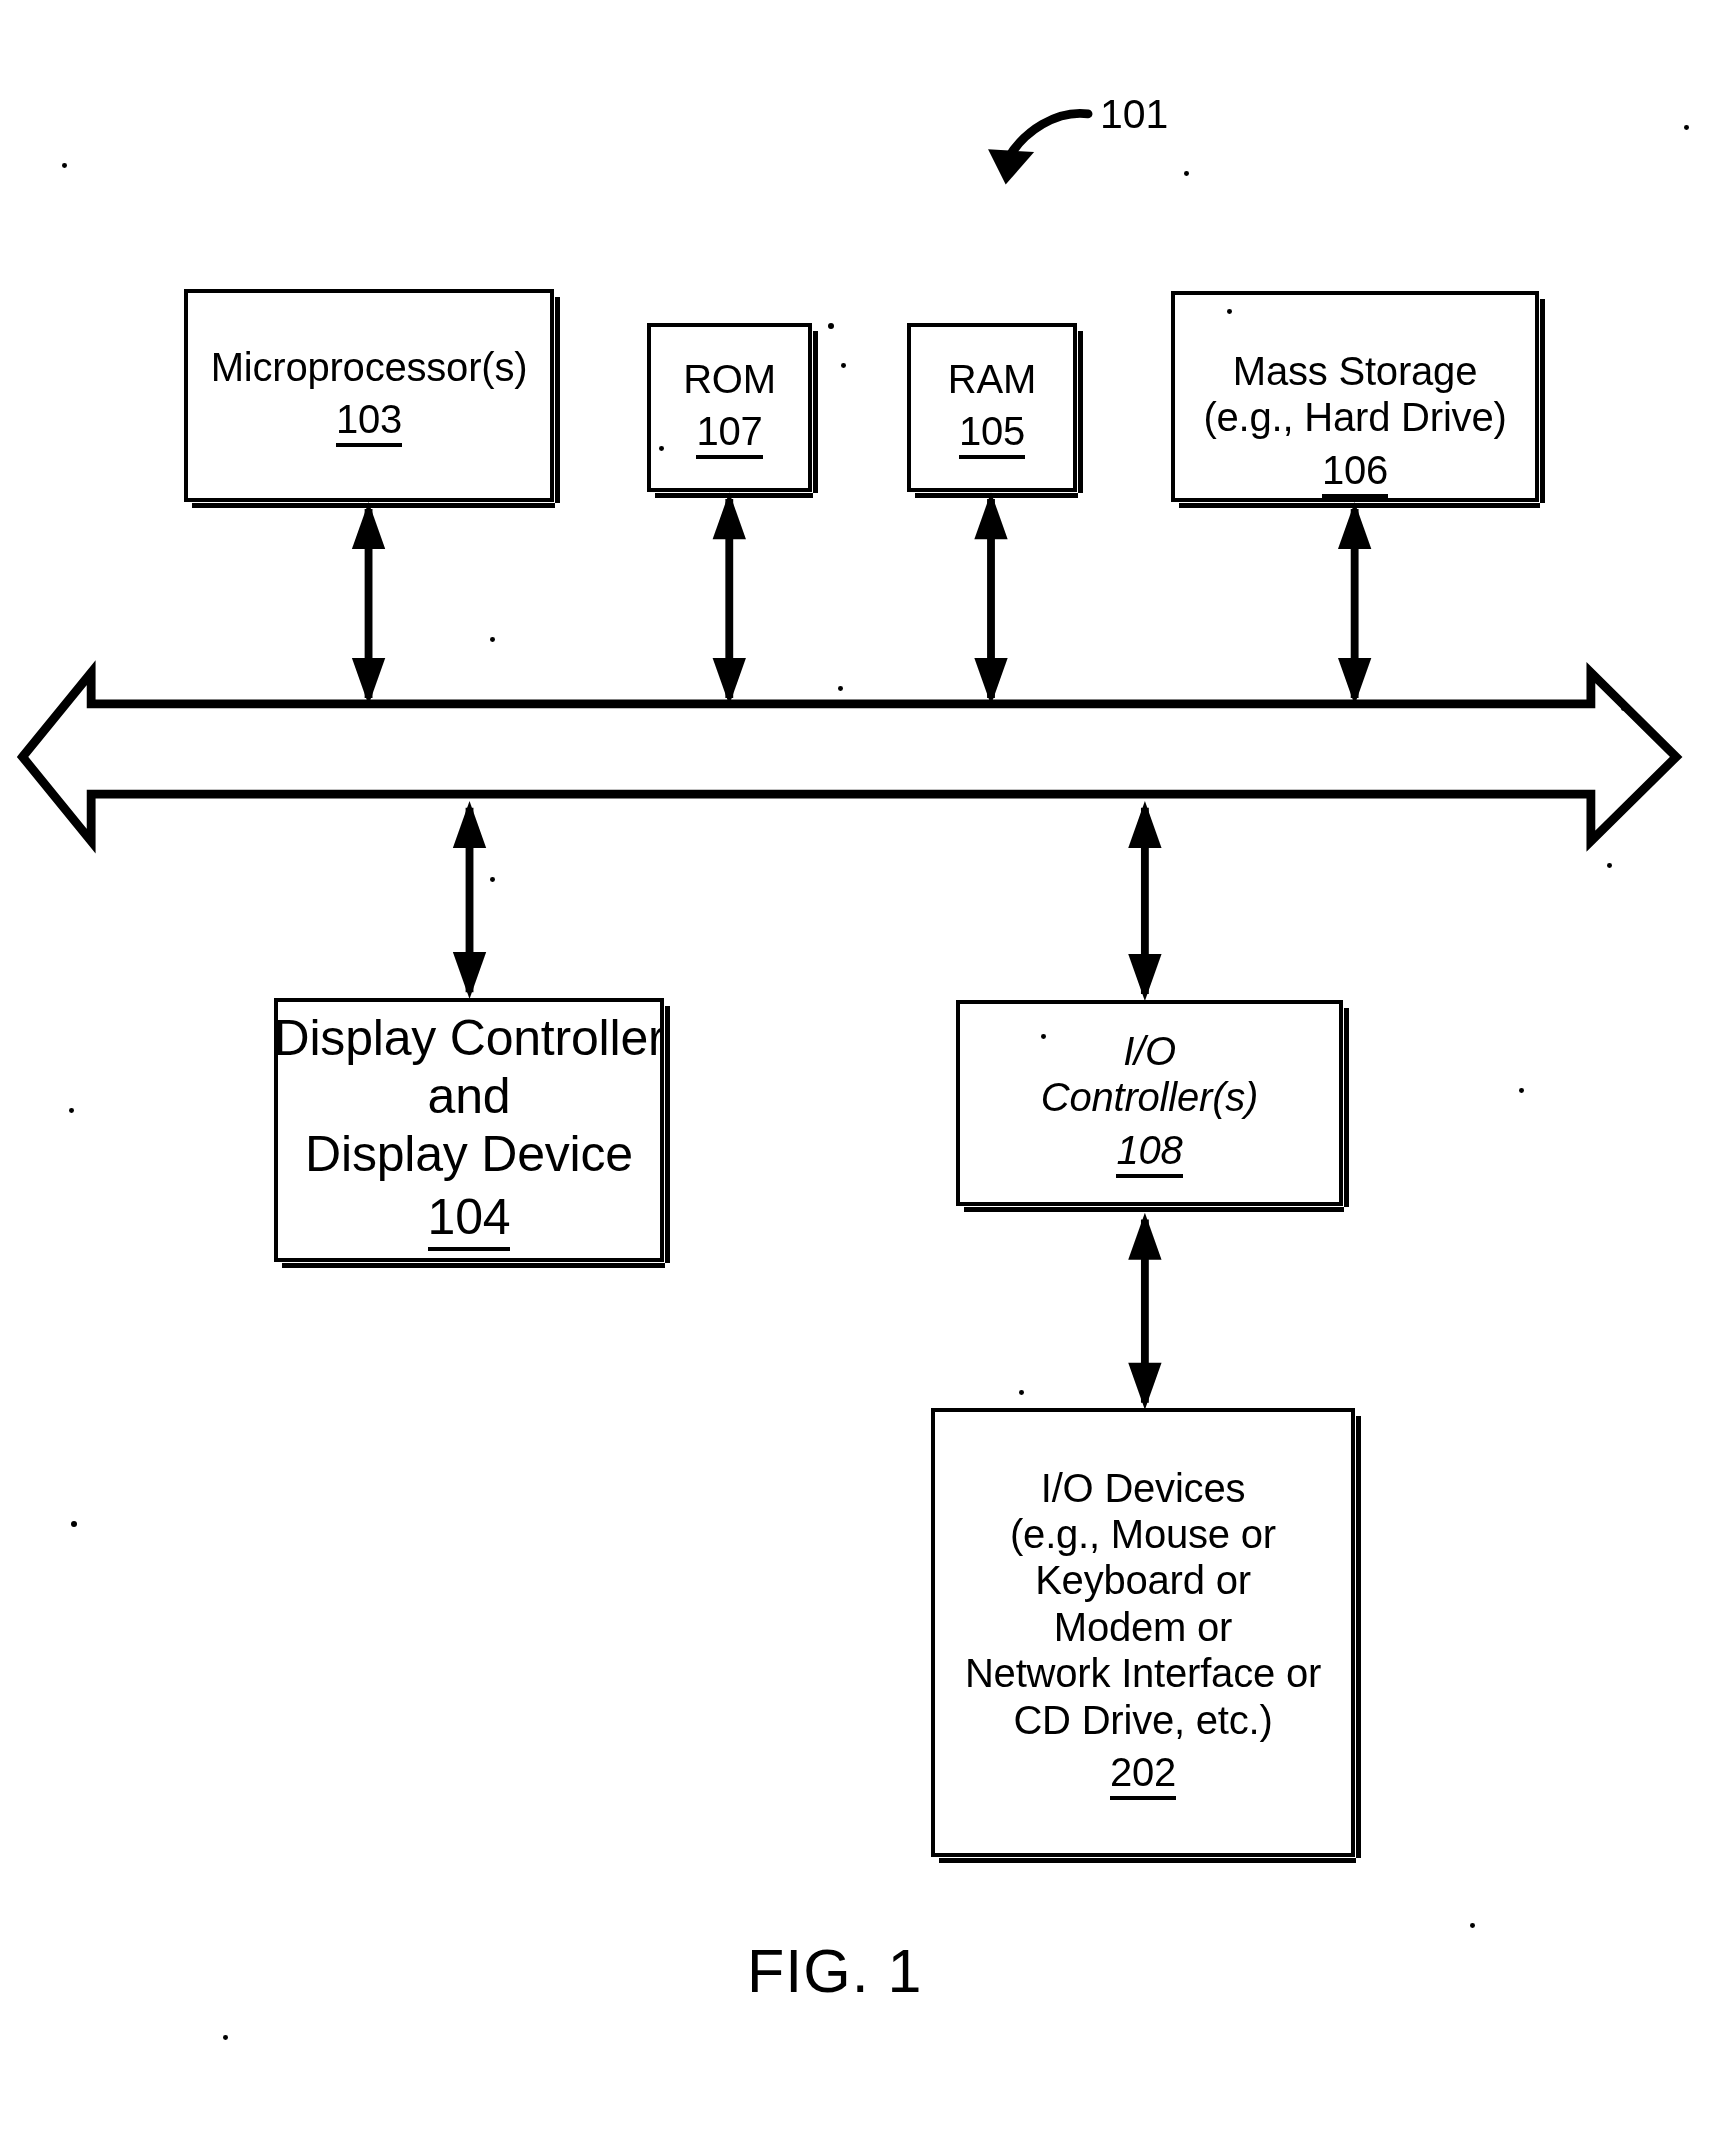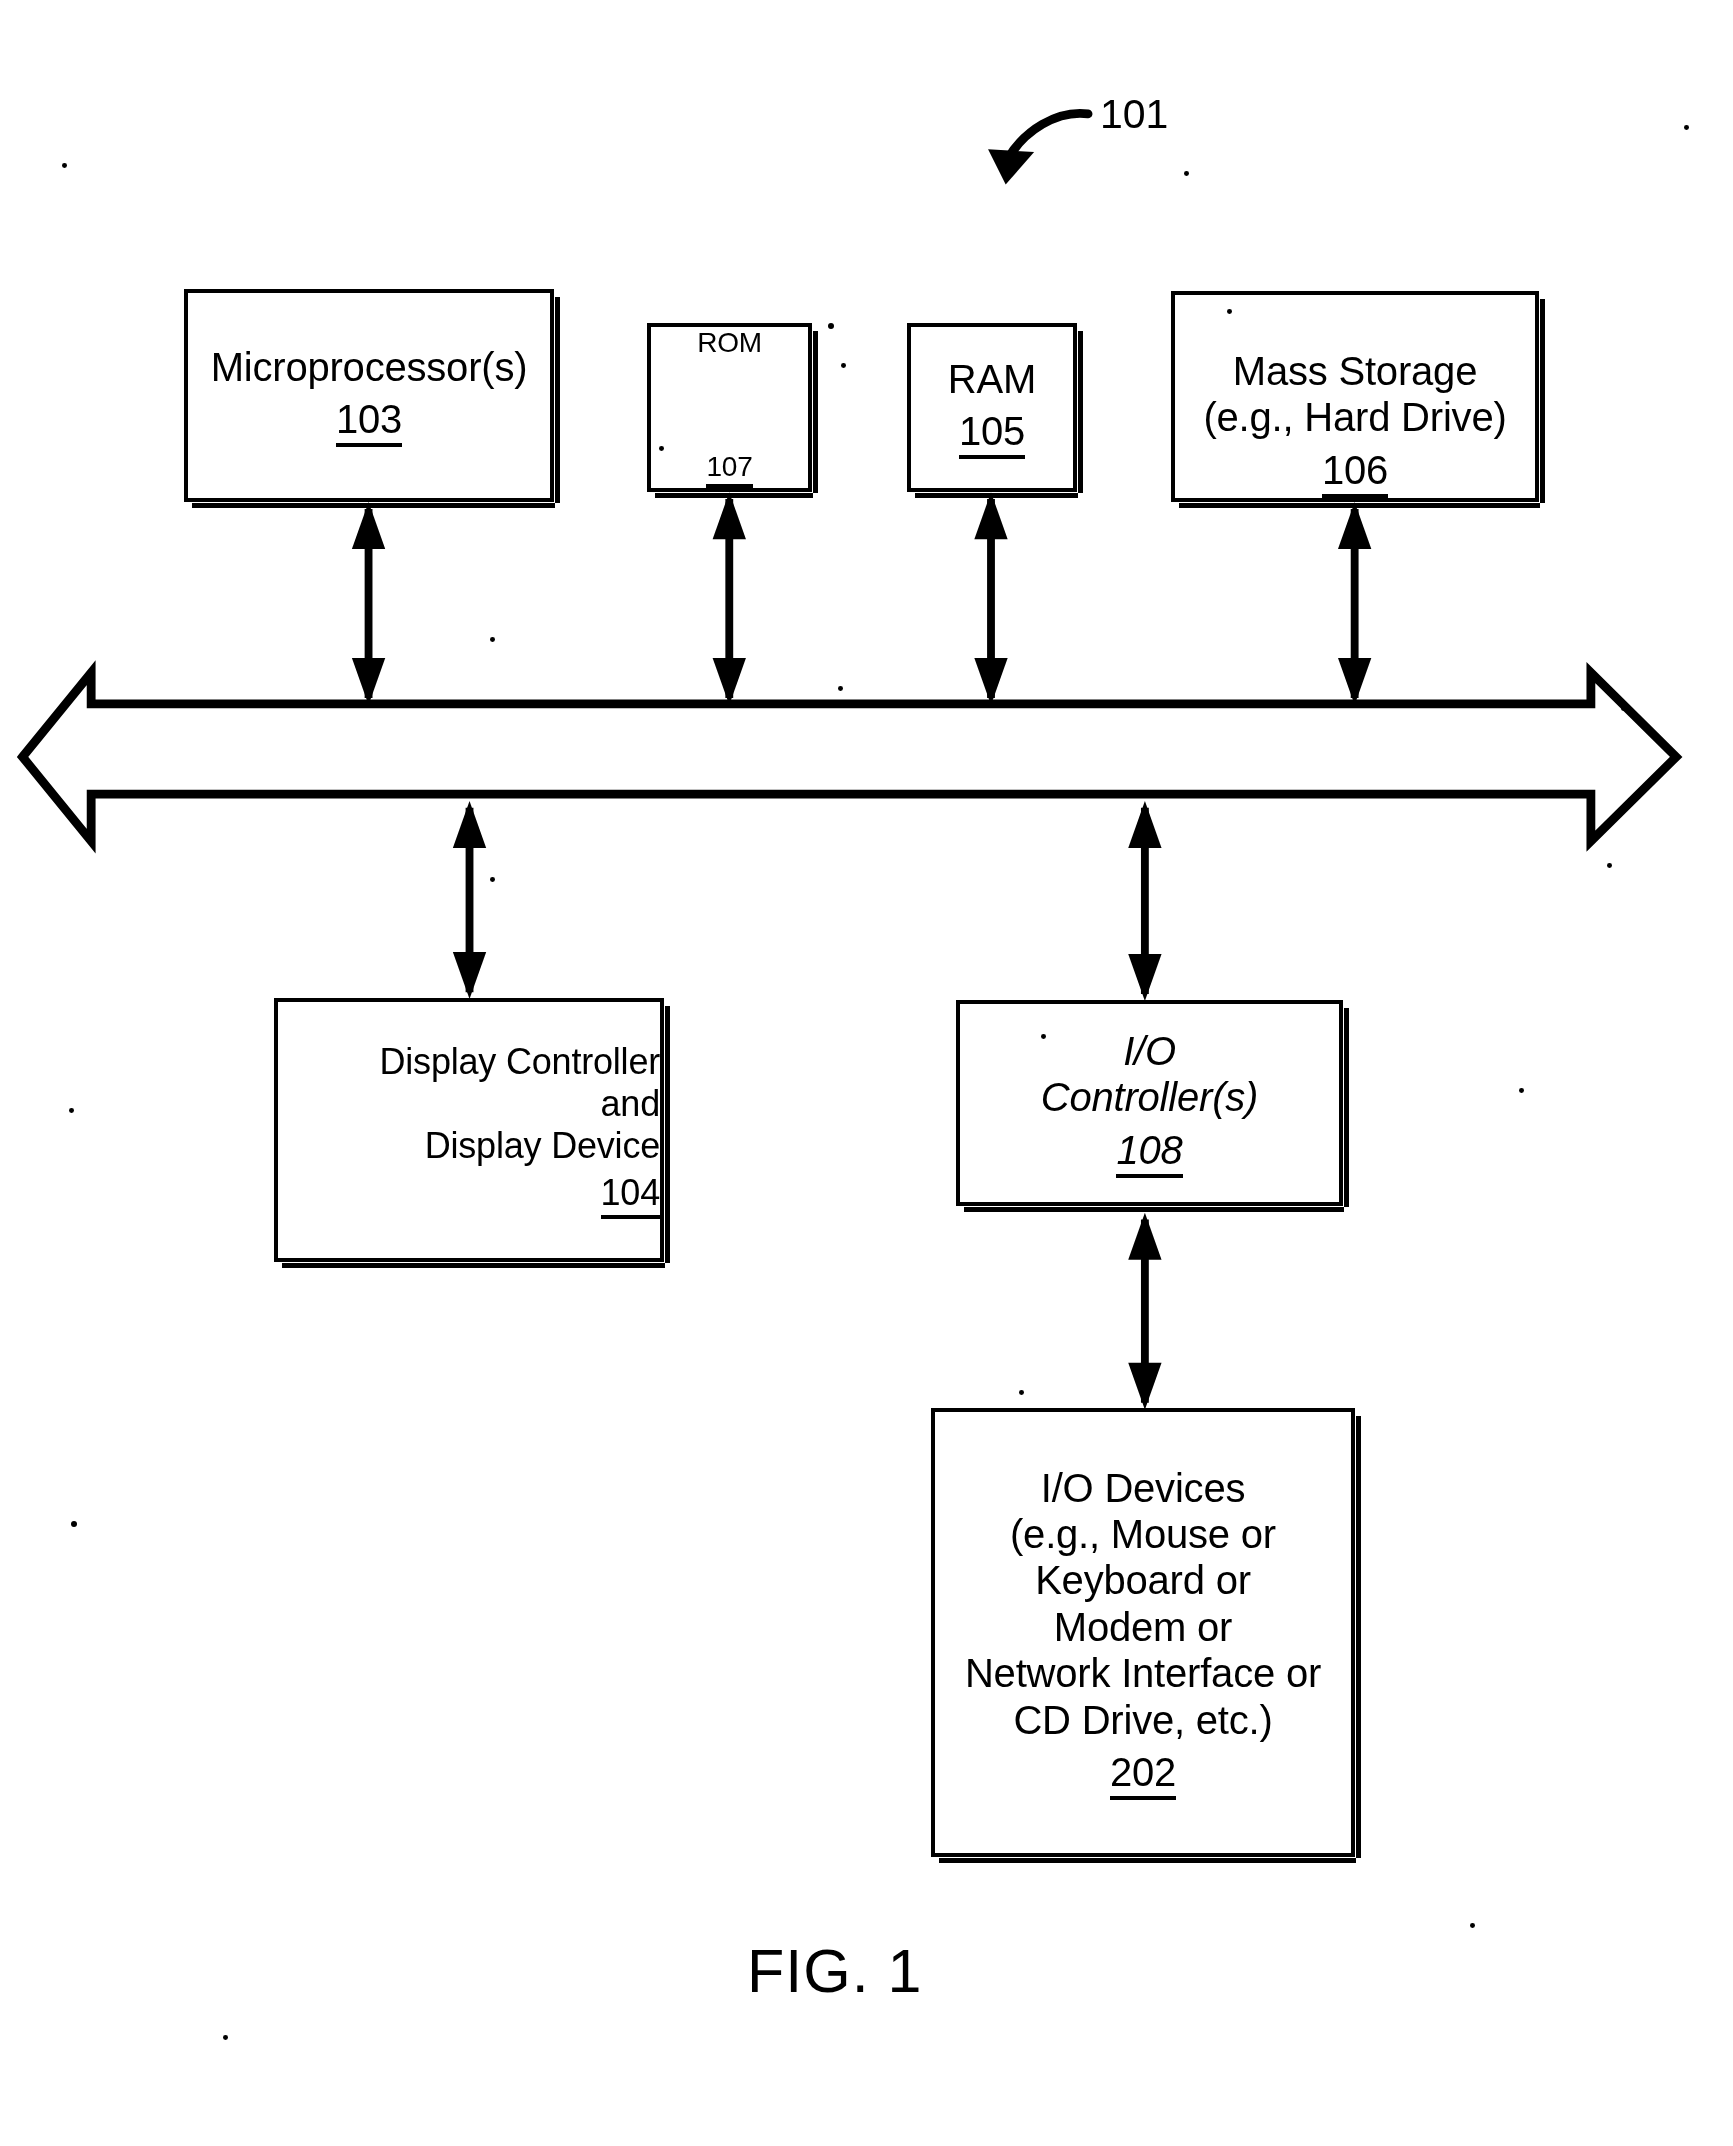--- a/index.html
+++ b/index.html
@@ -104,42 +104,42 @@
 
 <div id="figure-root">
 
   <div class="big-label" style="left:1100px; top:91px;">101</div>
 
   <div class="box" id="box-microprocessor" style="left:184px; top:289px; width:370px; height:213px; font-size:40px;">
     <span class="line">Microprocessor(s)</span>
     <span class="ref">103</span>
   </div>
 
-  <div class="box" id="box-rom" style="left:647px; top:323px; width:165px; height:169px; font-size:28px;justify-content:space-between;">
+  <div class="box" id="box-rom" style="left:647px; top:323px; width:165px; height:169px; font-size:40px;">
     <span class="line">ROM</span>
     <span class="ref">107</span>
   </div>
 
   <div class="box" id="box-ram" style="left:907px; top:323px; width:170px; height:169px; font-size:40px;">
     <span class="line">RAM</span>
     <span class="ref">105</span>
   </div>
 
   <div class="box" id="box-mass-storage" style="left:1171px; top:291px; width:368px; height:211px; font-size:40px;justify-content:flex-end;">
     <span class="line">Mass Storage</span>
     <span class="line">(e.g., Hard Drive)</span>
     <span class="ref">106</span>
   </div>
 
   <div class="bus-label" style="left:400px; top:723px;">
     <span>Bus(es)</span>
     <span class="ref">102</span>
   </div>
 
-  <div class="box" id="box-display" style="left:274px; top:998px; width:390px; height:264px; font-size:36px;align-items:flex-end;">
+  <div class="box" id="box-display" style="left:274px; top:998px; width:390px; height:264px; font-size:50px;">
     <span class="line">Display Controller</span>
     <span class="line">and</span>
     <span class="line">Display Device</span>
     <span class="ref">104</span>
   </div>
 
   <div class="box" id="box-io-controller" style="left:956px; top:1000px; width:387px; height:206px; font-size:40px;font-style:italic;">
     <span class="line">I/O</span>
     <span class="line">Controller(s)</span>
     <span class="ref">108</span>

